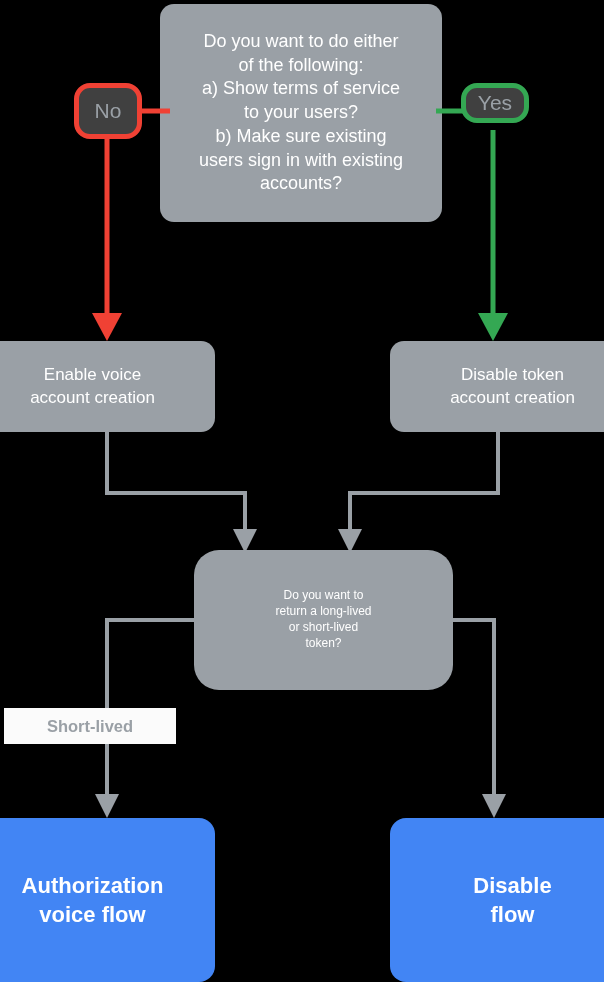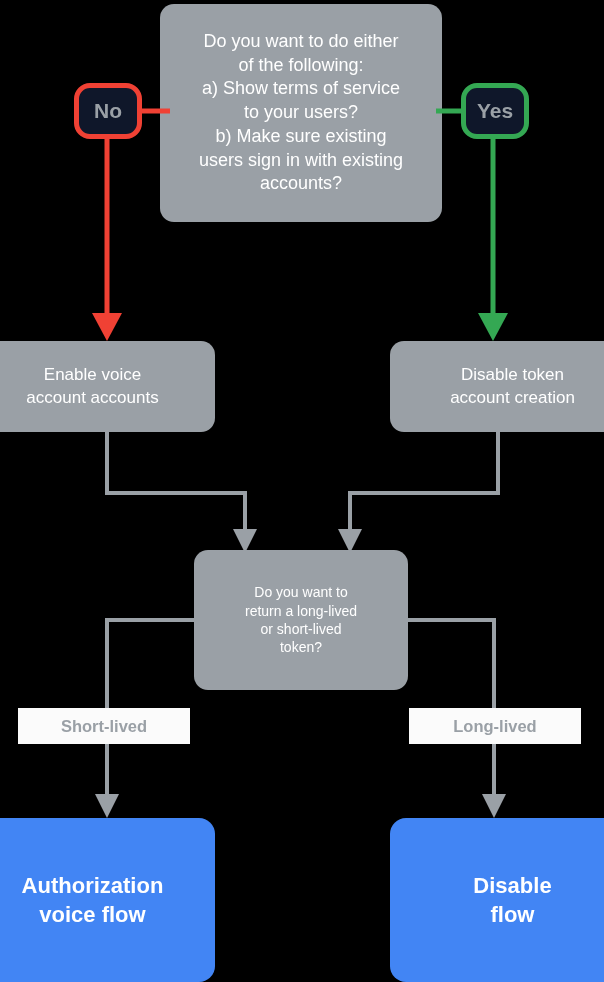--- a/index.html
+++ b/index.html
@@ -41,24 +41,24 @@
     white-space: pre-line;
   }
 
   
   .pill {
     position: absolute;
     box-sizing: border-box;
     display: flex;
     align-items: center;
     justify-content: center;
-    background: #0f172a;
+    background: #404040;
     border-radius: 16px;
     color: #9aa0a6;
-    font-weight: bold;
+    font-weight: normal;
     font-size: 21px;
     z-index: 6;
   }
   .pill-no  { border: 5px solid #f04134; }
   .pill-yes { border: 5px solid #34a853; }
 
   
   .edge-label {
     position: absolute;
     box-sizing: border-box;
@@ -131,48 +131,45 @@
 to your users?
 b) Make sure existing
 users sign in with existing
 accounts?</span>
   </div>
 
   <div class="pill pill-no" style="left:74px; top:83px; width:68px; height:56px;">
     <span>No</span>
   </div>
 
-  <div class="pill pill-yes" style="left:461px; top:83px; width:68px; height:56px;">
+  <div class="pill pill-yes" style="left:461px; top:83px; width:68px; height:40px;">
     <span>Yes</span>
   </div>
 
   <div class="node node-gray" style="left:-30px; top:341px; width:245px; height:91px; font-size:17px; padding:4px 12px;">
     <span class="node-label">Enable voice
-account accounts</span>
+account creation</span>
   </div>
 
   <div class="node node-gray" style="left:390px; top:341px; width:245px; height:91px; font-size:17px; padding:4px 12px;">
     <span class="node-label">Disable token
 account creation</span>
   </div>
 
-  <div class="node node-gray" style="left:194px; top:550px; width:214px; height:140px; font-size:14px; padding:4px 12px;">
+  <div class="node node-gray" style="left:194px; top:550px; width:259px; height:140px; font-size:12px; padding:4px 12px;border-radius:25px;">
     <span class="node-label">Do you want to
 return a long-lived
 or short-lived
 token?</span>
   </div>
 
-  <div class="edge-label" style="left:18px; top:708px; width:172px; height:36px;">
+  <div class="edge-label" style="left:4px; top:708px; width:172px; height:36px;">
     <span>Short-lived</span>
   </div>
 
-  <div class="edge-label" style="left:409px; top:708px; width:172px; height:36px;">
-    <span>Long-lived</span>
-  </div>
 
   <div class="node node-blue" style="left:-30px; top:818px; width:245px; height:164px; font-size:22px; padding:4px 12px; border-radius:16px;">
     <span class="node-label">Authorization
 voice flow</span>
   </div>
 
   <div class="node node-blue" style="left:390px; top:818px; width:245px; height:164px; font-size:22px; padding:4px 12px; border-radius:16px;">
     <span class="node-label">Disable
 flow</span>
   </div>

